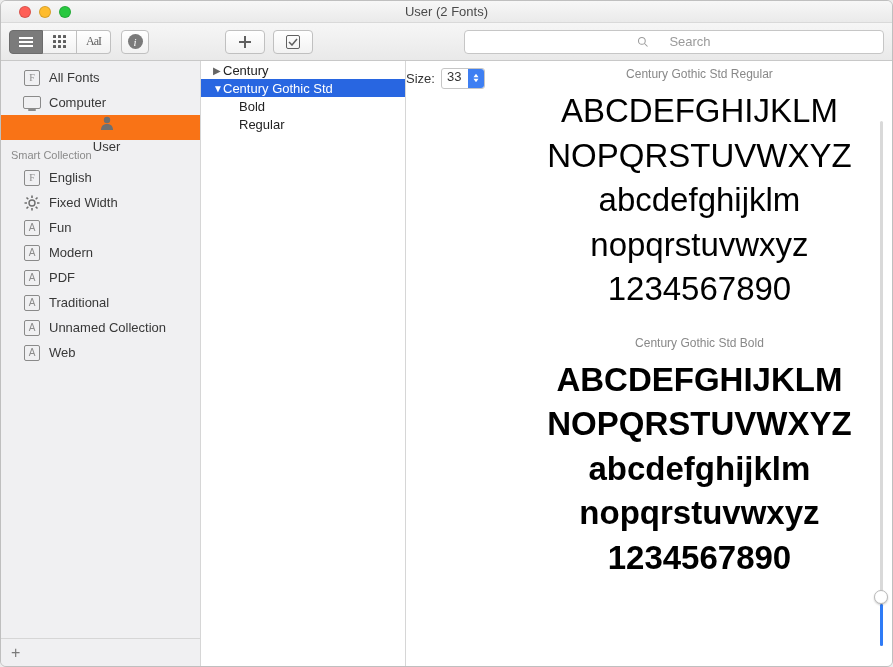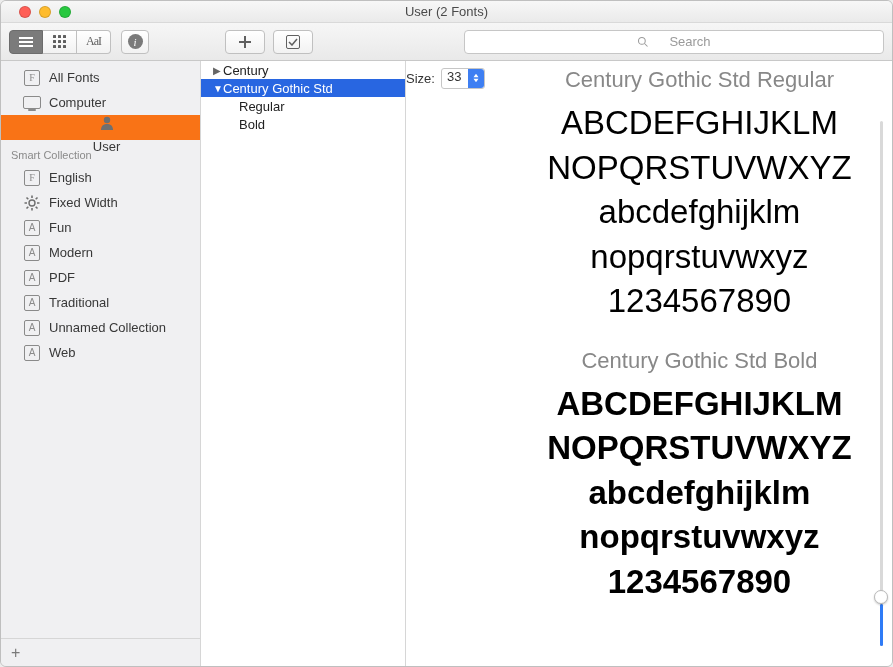--- a/index.html
+++ b/index.html
@@ -54,21 +54,21 @@
   .fl-row.selected .tri { color: #fff; }
   .fl-row.indent { padding-left: 38px; }
 
   
   .preview-wrap { flex:1; background:#ffffff; display:flex; flex-direction:row; min-width:0; position: relative; }
   .preview-header { height: 34px; display:flex; align-items:center; justify-content:flex-end; padding-right: 22px; gap:6px; font-size:13px; color:#333; }
   .size-select { width: 44px; height: 21px; border:1px solid #c6c6c6; border-radius:3px; display:flex; align-items:flex-start; padding-left:5px; font-size:13px; position:relative; background:#fff; }
   .size-select .caret { position:absolute; right:0; top:0; bottom:0; width:16px; background:#3e7ff2; border-radius:0 3px 3px 0; display:flex; align-items:center; justify-content:center; }
   .size-select .caret svg { width:8px; height:10px; fill:#fff; }
   .preview-scroll { flex:1; overflow:hidden; text-align:center; padding: 0 20px 20px 20px; display:flex; flex-direction:column; gap:0; }
-  .sample-name { font-size: 22px; color: #888; margin-top: 6px; margin-bottom: 8px; font-family: "Century Gothic", "Avant Garde", Futura, sans-serif; }
+  .sample-name { font-size: 12px; color: #888; margin-top: 6px; margin-bottom: 8px; font-family: "Century Gothic", "Avant Garde", Futura, sans-serif; }
   .sample-block { font-family: "Century Gothic", "Avant Garde", Futura, sans-serif; line-height: 1.35; }
   .sample-block.regular { font-size: 33px; font-weight: 400; color:#000; }
   .sample-block.bold { font-size: 33px; font-weight: 800; color:#000; }
   .sample-block div { white-space: nowrap; }
   .bold-gap { height: 18px; }
 
   
   .slider { position:absolute; right:6px; top:60px; bottom:20px; width:10px; display:flex; justify-content:center; }
   .slider-track { width:3px; background:#d9d9d9; border-radius:2px; height:100%; position:relative; }
   .slider-thumb { position:absolute; left:50%; transform:translateX(-50%); bottom:8%; width:14px; height:14px; background:#fff; border:1px solid #b9b9b9; border-radius:50%; box-shadow:0 1px 2px rgba(0,0,0,.2); }
@@ -249,24 +249,24 @@
   <div class="fontlist">
     <div class="fl-row">
       <span class="tri">▶</span>
       <span>Century</span>
     </div>
     <div class="fl-row selected">
       <span class="tri">▼</span>
       <span>Century Gothic Std</span>
     </div>
     <div class="fl-row indent">
+      <span>Bold</span>
+    </div>
+    <div class="fl-row indent">
       <span>Regular</span>
-    </div>
-    <div class="fl-row indent">
-      <span>Bold</span>
     </div>
   </div>
 
   <div class="preview-wrap">
     <div class="preview-header">
       <span>Size:</span>
       <div class="size-select">
         <span>33</span>
         <span class="caret">
           <svg viewBox="0 0 8 12">

